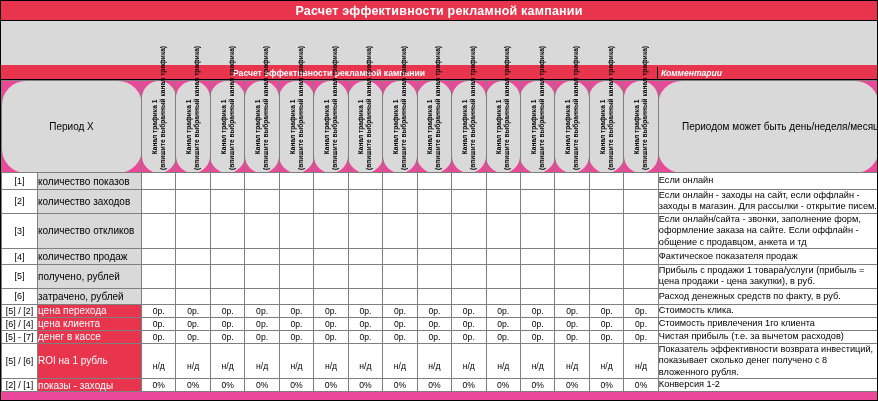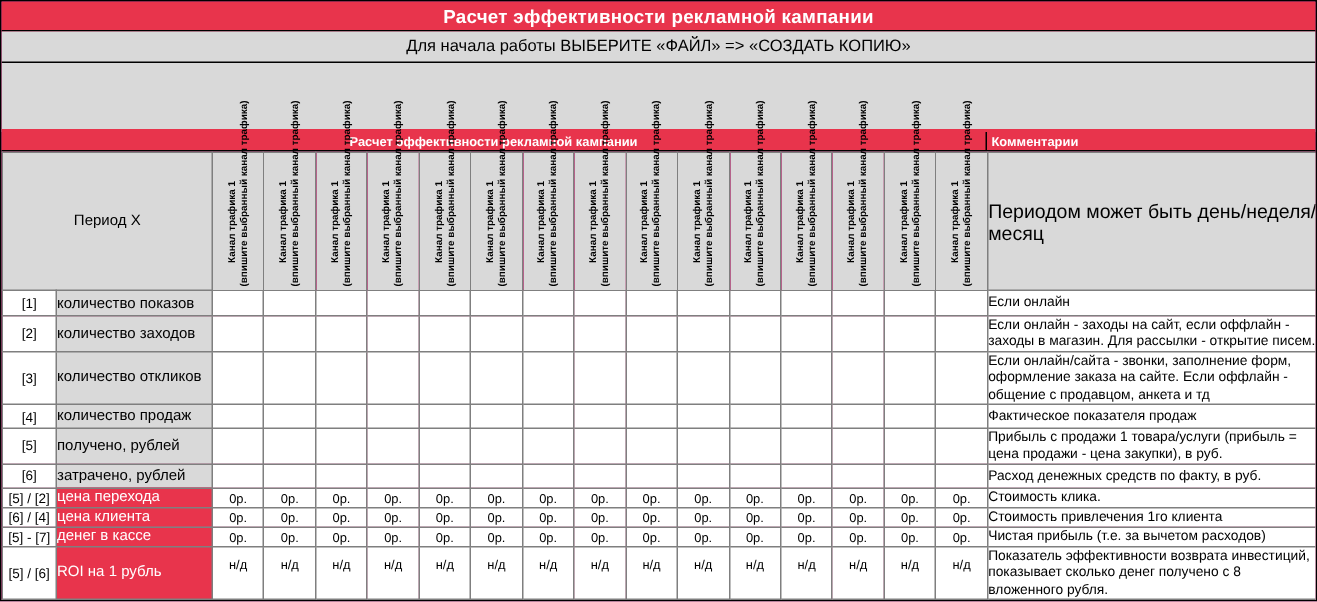--- a/index.html
+++ b/index.html
@@ -66,20 +66,21 @@
     border-right: 1px solid #000;
   }
   .band-right {
     flex: 1;
     background: var(--red);
     color: #fff;
     font-size: 8.6px;
     font-weight: bold;
     display: flex; align-items: center;
     padding-left: 3px;
+    font-style: italic;
   }
 
   
   table.grid {
     border-collapse: collapse;
     table-layout: fixed;
     width: 878px;
     font-size: 9px;
   }
   table.grid td, table.grid th {
@@ -89,21 +90,21 @@
     font-weight: normal;
   }
 
   
   col.c-idx  { width: 36px; }
   col.c-lbl  { width: 104px; }
   col.c-dat  { width: 34.46px; }
   col.c-com  { width: 221px; }
 
   
-  tr.head th { height: 92px; background: #d9d9d9; }
+  tr.head th { height: 92px; background: #d9d9d9; border-radius: 24px; }
   th.h-period {
     font-size: 10px; font-weight: bold; text-align: center;
     background: #d9d9d9;
   }
   th.h-chan {
     background: #ffffff;
     position: relative;
   }
   .rot {
     position: absolute;
@@ -115,22 +116,22 @@
     text-align: center;
     font-size: 6.6px;
     font-weight: bold;
     line-height: 7.6px;
     color: #000;
   }
   .rot .l1 { display: block; }
   .rot .l2 { display: block; }
   th.h-com {
     background: #ffffff;
-    font-size: 13px;
-    text-align: left;
+    font-size: 10px;
+    text-align: right;
     padding: 0 3px;
     vertical-align: middle;
   }
 
   
   td.idx {
     text-align: center;
     font-size: 9px;
     font-weight: bold;
     background: #ffffff;
@@ -162,32 +163,31 @@
   }
 
   
   tr.red td.lbl {
     background: var(--red);
     color: #ffffff;
   }
   tr.red td.idx { background: #ffffff; }
 
   
-  td.val.bottom { vertical-align: bottom; padding-bottom: 18px; margin-top: 20px; }
+  td.val.bottom { vertical-align: bottom; padding-bottom: 7px; margin-top: 20px; }
 
   :root { --red: #e8344c; }
 </style>
 </head>
 <body>
 
 <div id="page">
 
   <div class="title-bar">Расчет эффективности рекламной кампании</div>
 
-  <div class="subtitle-bar">Для начала работы ВЫБЕРИТЕ «ФАЙЛ» =&gt; «СОЗДАТЬ КОПИЮ»</div>
 
   <div class="intro">
   </div>
 
   <div class="band">
     <div class="band-left">Расчет эффективности рекламной кампании</div>
     <div class="band-right">Комментарии</div>
   </div>
 
   <table class="grid">

